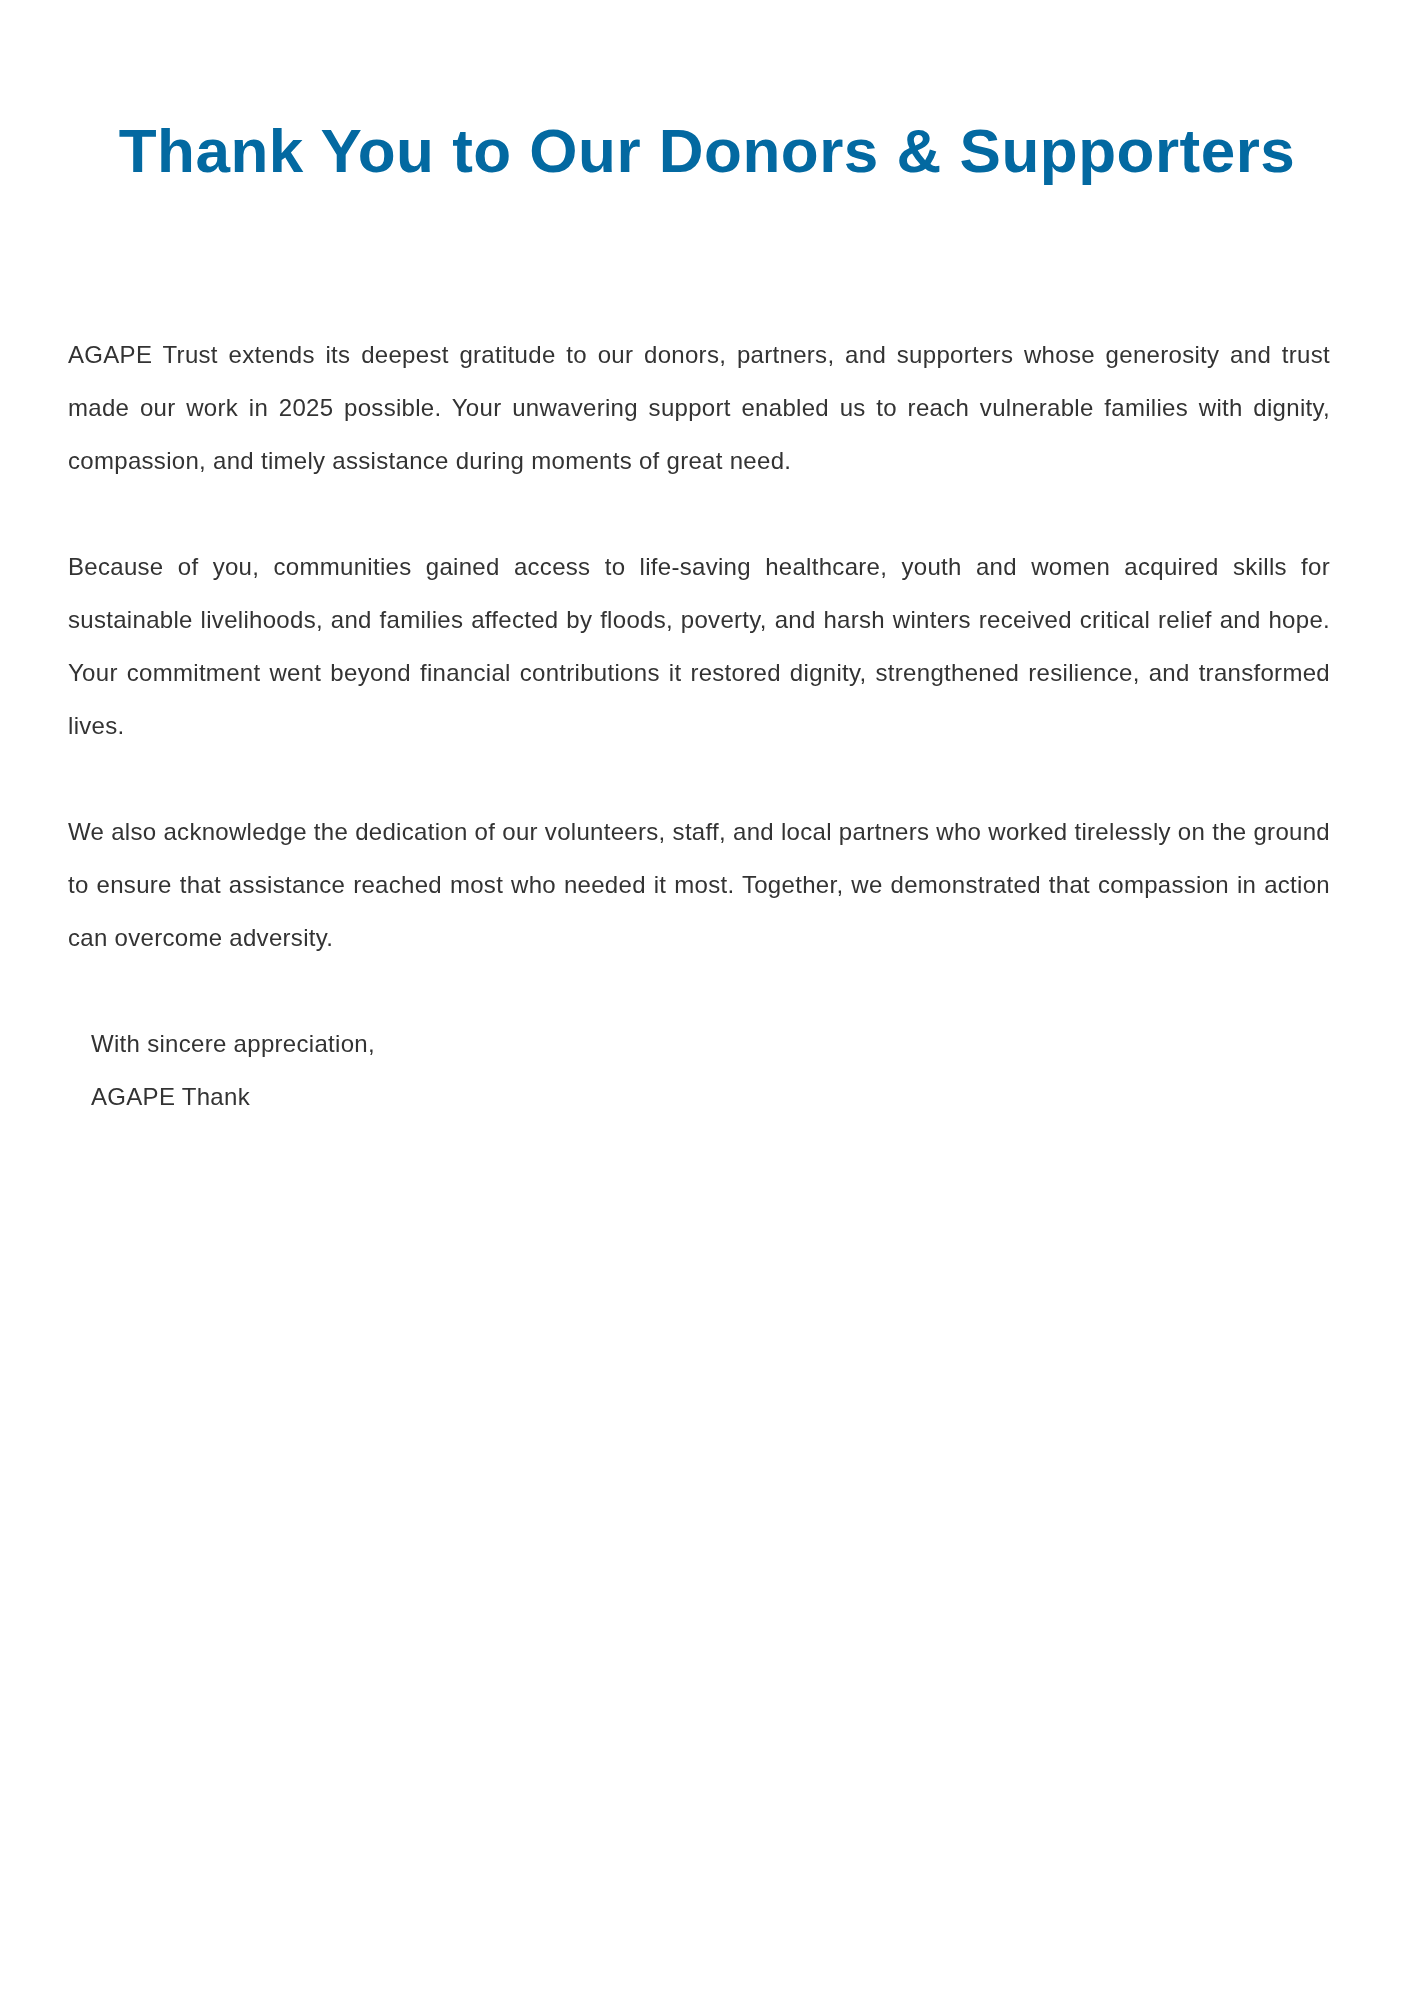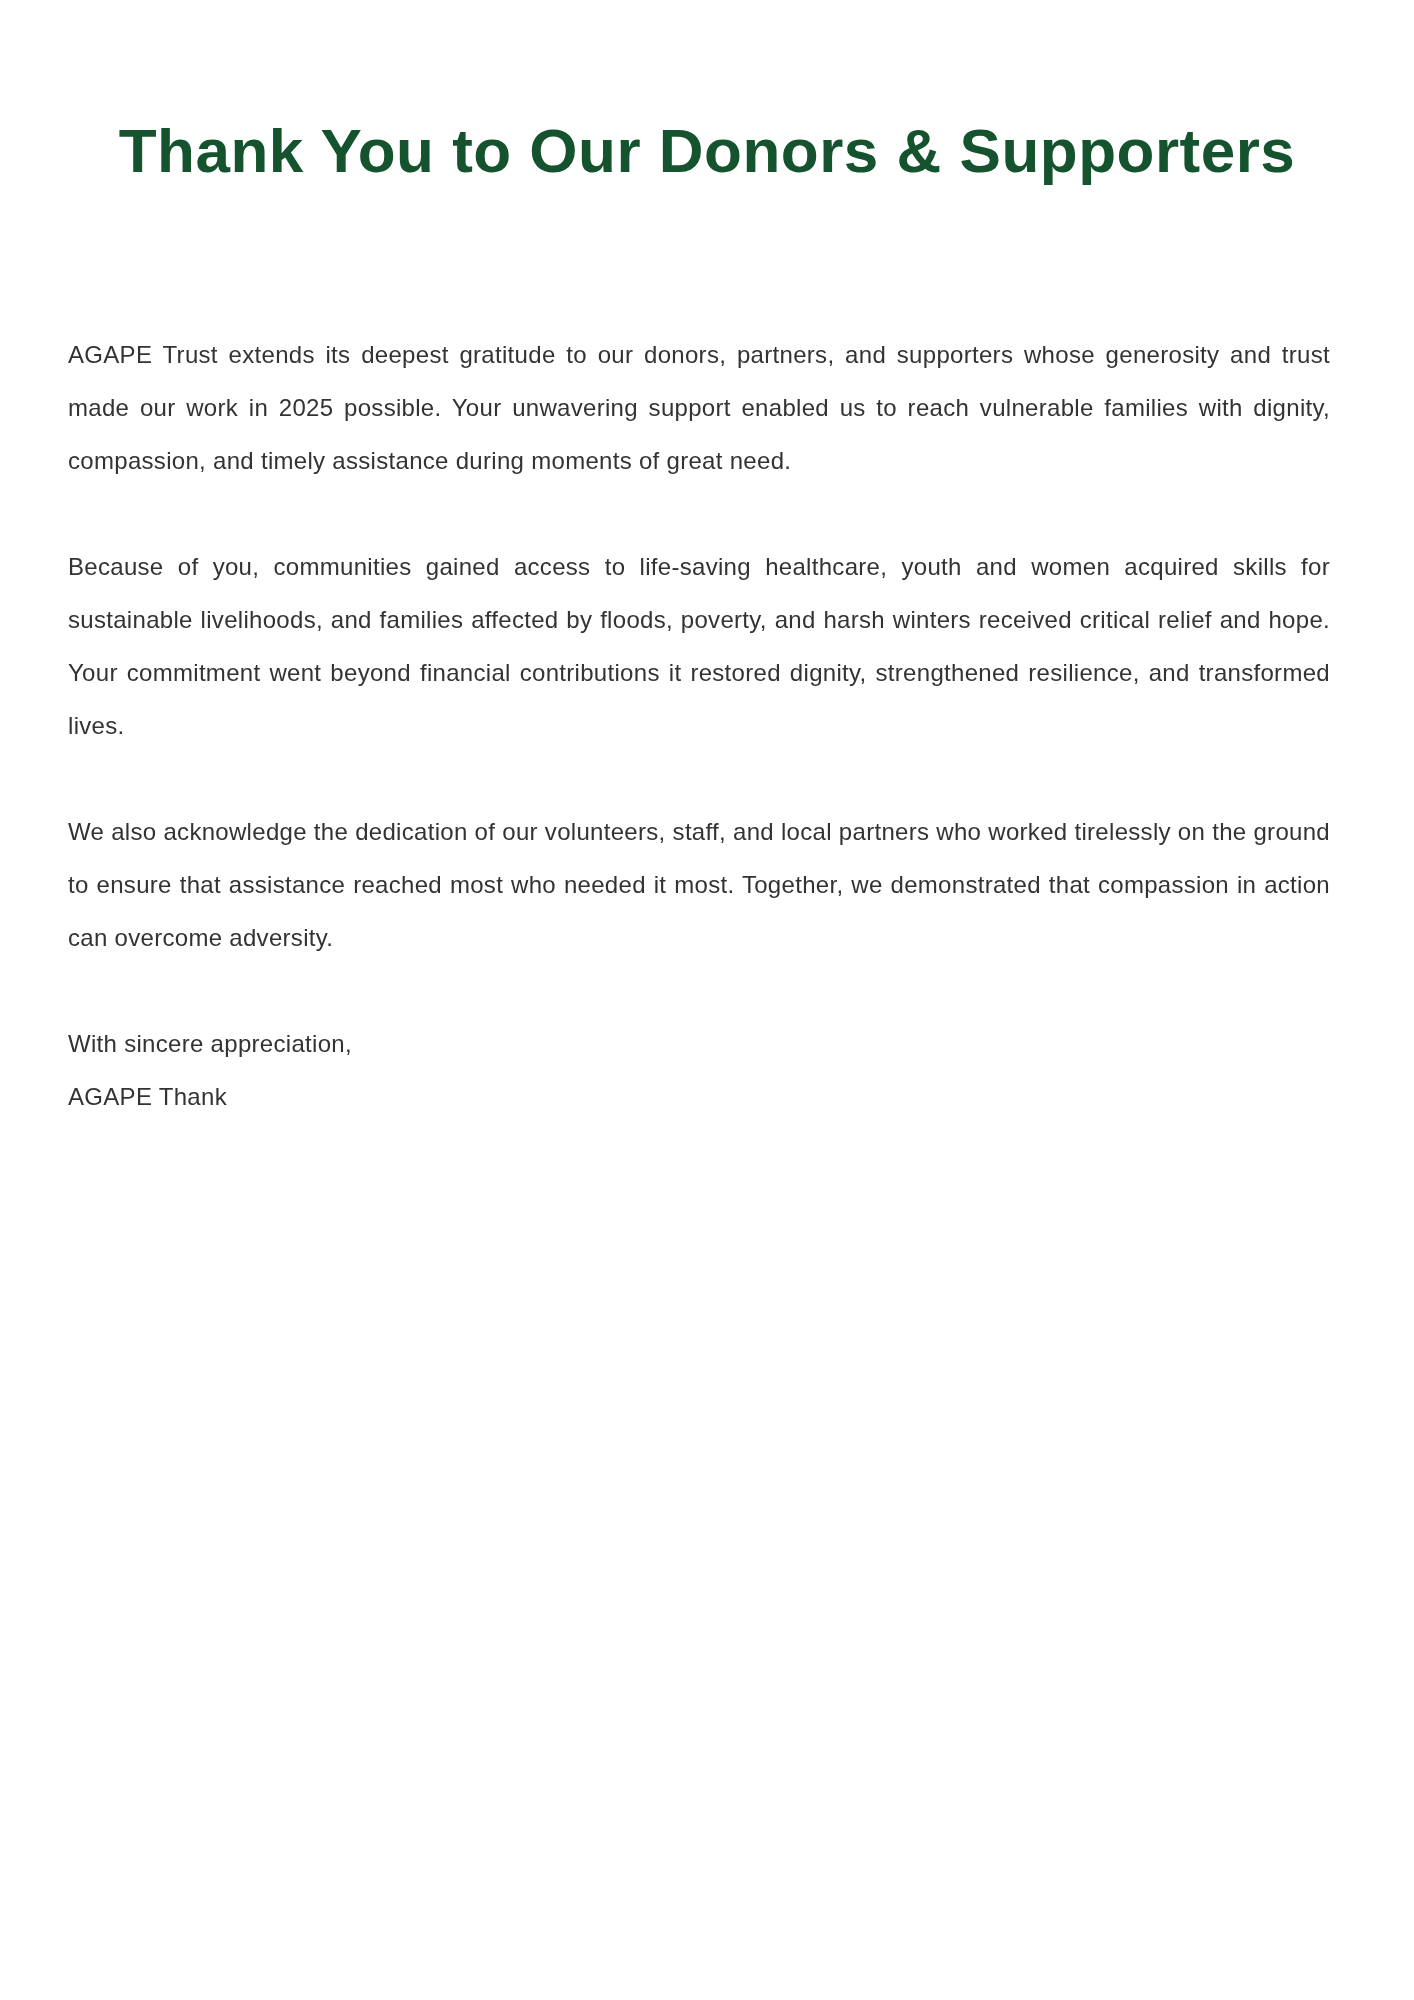--- a/index.html
+++ b/index.html
@@ -17,40 +17,41 @@
     height: 2000px;
     background: #ffffff;
     padding: 0 68px;
   }
   .page-title {
     margin-top: 112px;
     font-size: 62px;
     line-height: 1.25;
     font-weight: bold;
     text-align: center;
-    color: #14532d;
+    color: #0369a1;
     letter-spacing: 0.5px;
     white-space: nowrap;
   }
   .letter {
     margin-top: 138px;
     font-size: 24px;
     line-height: 53px;
     color: #333333;
     letter-spacing: 0.3px;
   }
   .letter p {
     text-align: justify;
     margin: 0 16px 53px 0;
   }
   .closing {
     text-align: left;
   }
   .closing .line {
     display: block;
+    margin-left: 23px;
   }
 </style>
 </head>
 <body>
 
 <div class="page">
 
   <h1 class="page-title">Thank You to Our Donors &amp; Supporters</h1>
 
   <div class="letter">

